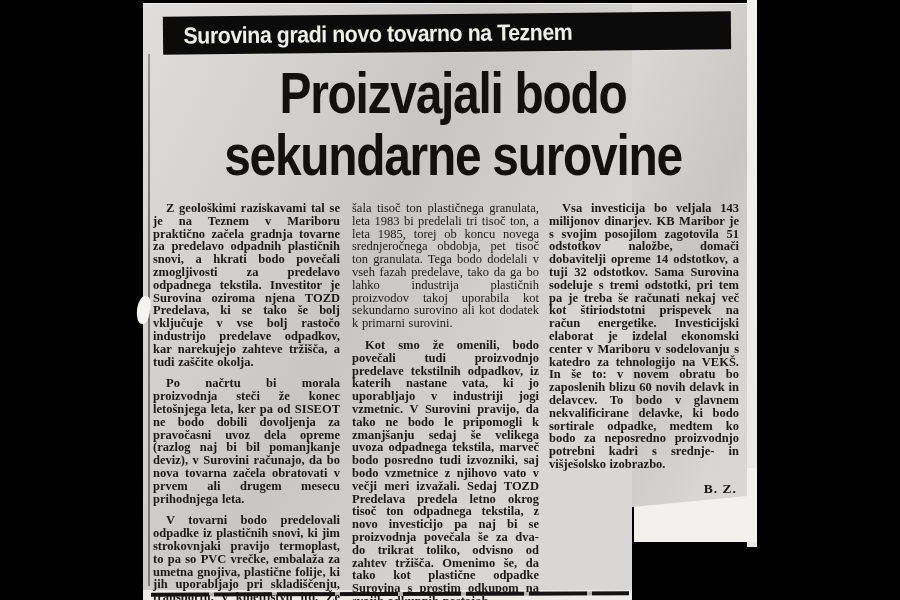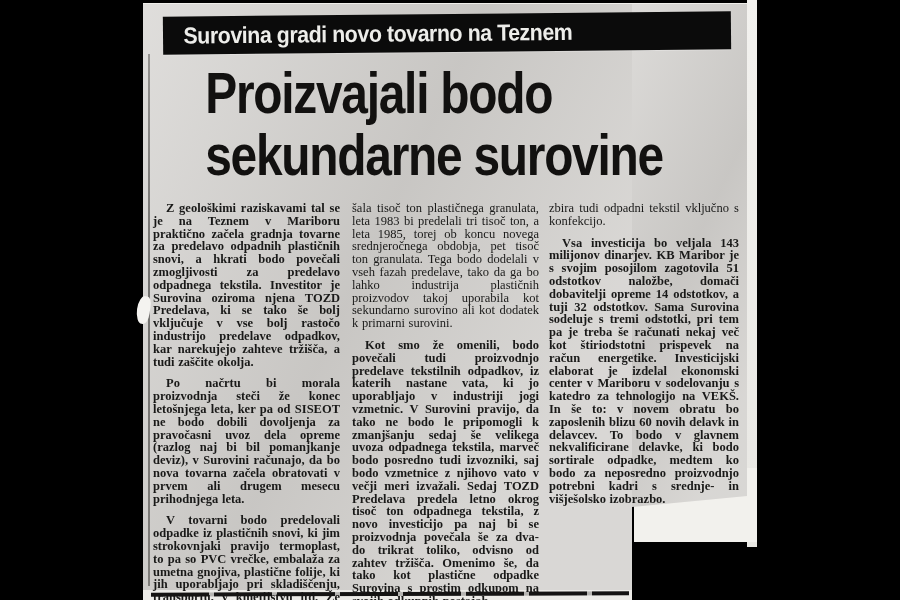--- a/index.html
+++ b/index.html
@@ -61,21 +61,21 @@
   .kicker-bar span {
     display:inline-block; color:#ededea;
     font-family:"Liberation Sans", sans-serif; font-weight:bold;
     font-size:23px; letter-spacing:-0.5px;
     transform:scaleX(.93); transform-origin:left center;
     padding-left:22px; white-space:nowrap;
   }
   
   .headline {
     position:absolute; left:158px; top:62px; width:590px;
-    text-align:left; color:#121110;
+    text-align:center; color:#121110;
     font-family:"Liberation Sans", sans-serif; font-weight:bold;
   }
   .headline .hl-line {
     display:block; font-size:57px; line-height:62px; letter-spacing:-1.5px;
     transform:scaleX(.84); transform-origin:center; white-space:nowrap;
   }
   
   .col {
     position:absolute; top:202px; width:187px;
     font-size:12.5px; line-height:12.8px; text-align:justify;
@@ -119,20 +119,20 @@
   <div class="col col-1">
       <p class="para indent">Z geološkimi raziskavami tal se je na Teznem v Mariboru praktično začela gradnja tovarne za predelavo odpadnih plastičnih snovi, a hkrati bodo povečali zmogljivosti za predelavo odpadnega tekstila. Investitor je Surovina oziroma njena TOZD Predelava, ki se tako še bolj vključuje v vse bolj rastočo industrijo predelave odpadkov, kar narekujejo zahteve tržišča, a tudi zaščite okolja.</p>
       <p class="para indent">Po načrtu bi morala proizvodnja steči že konec letošnjega leta, ker pa od SISEOT ne bodo dobili dovoljenja za pravočasni uvoz dela opreme (razlog naj bi bil pomanjkanje deviz), v Surovini računajo, da bo nova tovarna začela obratovati v prvem ali drugem mesecu prihodnjega leta.</p>
       <p class="para indent">V tovarni bodo predelovali odpadke iz plastičnih snovi, ki jim strokovnjaki pravijo termoplast, to pa so PVC vrečke, embalaža za umetna gnojiva, plastične folije, ki jih uporabljajo pri skladiščenju, transportu, v kmetijstvu itd. Že prihodnje leto naj bi proizvodnja zna-</p>
     </div>
   <div class="col col-2">
       <p class="para">šala tisoč ton plastičnega granulata, leta 1983 bi predelali tri tisoč ton, a leta 1985, torej ob koncu novega srednjeročnega obdobja, pet tisoč ton granulata. Tega bodo dodelali v vseh fazah predelave, tako da ga bo lahko industrija plastičnih proizvodov takoj uporabila kot sekundarno surovino ali kot dodatek k primarni surovini.</p>
       <p class="para indent">Kot smo že omenili, bodo povečali tudi proizvodnjo predelave tekstilnih odpadkov, iz katerih nastane vata, ki jo uporabljajo v industriji jogi vzmetnic. V Surovini pravijo, da tako ne bodo le pripomogli k zmanjšanju sedaj še velikega uvoza odpadnega tekstila, marveč bodo posredno tudi izvozniki, saj bodo vzmetnice z njihovo vato v večji meri izvažali. Sedaj TOZD Predelava predela letno okrog tisoč ton odpadnega tekstila, z novo investicijo pa naj bi se proizvodnja povečala še za dva- do trikrat toliko, odvisno od zahtev tržišča. Omenimo še, da tako kot plastične odpadke Surovina s prostim odkupom na svojih odkupnih postajah</p>
     </div>
   <div class="col col-3">
-      <p class="para">zbira tudi odpadni tekstil vključno s konfekcijo.</p>
       <p class="para indent">Vsa investicija bo veljala 143 milijonov dinarjev. KB Maribor je s svojim posojilom zagotovila 51 odstotkov naložbe, domači dobavitelji opreme 14 odstotkov, a tuji 32 odstotkov. Sama Surovina sodeluje s tremi odstotki, pri tem pa je treba še računati nekaj več kot štiriodstotni prispevek na račun energetike. Investicijski elaborat je izdelal ekonomski center v Mariboru v sodelovanju s katedro za tehnologijo na VEKŠ. In še to: v novem obratu bo zaposlenih blizu 60 novih delavk in delavcev. To bodo v glavnem nekvalificirane delavke, ki bodo sortirale odpadke, medtem ko bodo za neposredno proizvodnjo potrebni kadri s srednje- in višješolsko izobrazbo.</p>
     </div>
 
+  <div class="byline">B. Z.</div>
 
   <div class="bottom-rule"></div>
 
 </div>
 
 </body></html>

